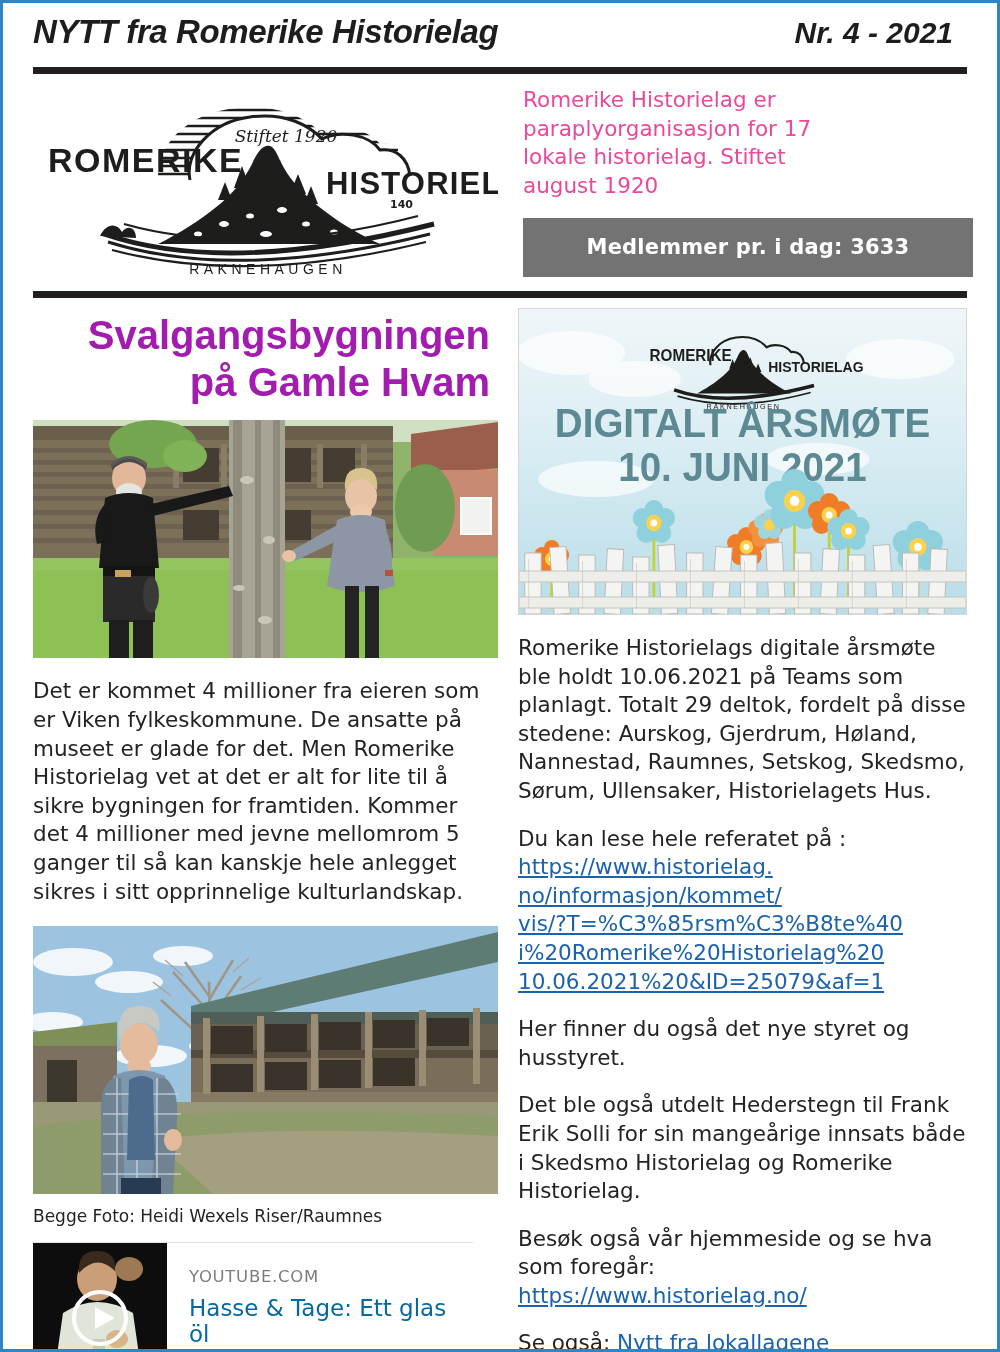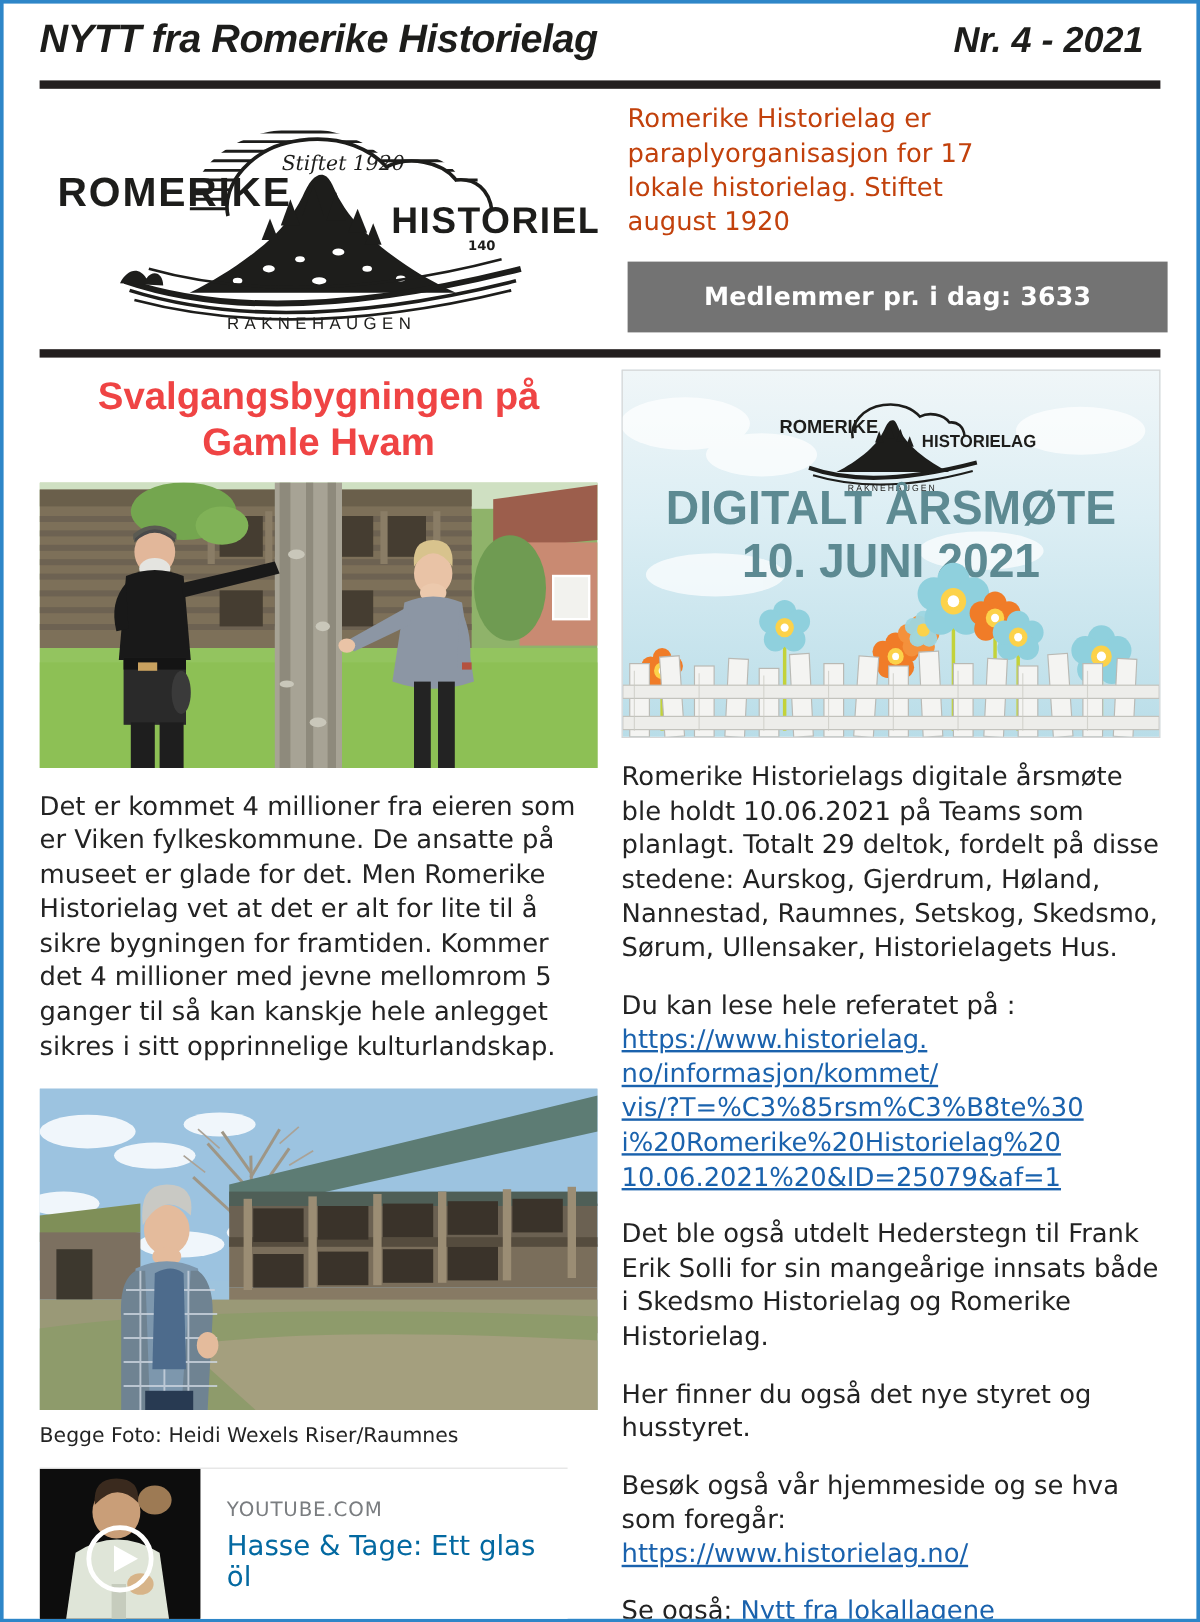--- a/index.html
+++ b/index.html
@@ -77,21 +77,21 @@
   }
   .logo-svg { display:block; }
   .blurb-cell {
     flex: 1 1 auto;
     padding-left: 20px;
     padding-top: 4px;
   }
   .blurb-text {
     font-size: 21.5px;
     line-height: 1.33;
-    color: #c2410c;
+    color: #ec4899;
     max-width: 330px;
   }
   .member-bar {
     margin-top: 18px;
     background: #737373;
     color: #ffffff;
     font-weight: bold;
     font-size: 21px;
     text-align: center;
     padding: 17px 6px 18px 6px;
@@ -109,26 +109,26 @@
   
   .columns {
     display: flex;
     margin: 0 8px;
     padding-top: 10px;
   }
   .col-left  { width: 465px; flex: 0 0 465px; }
   .col-right { flex: 1 1 auto; padding-left: 20px; }
 
   .article-title {
-    color: #ef4444;
+    color: #a21caf;
     font-family: "Liberation Sans", "DejaVu Sans", sans-serif;
     font-weight: bold;
-    font-size: 32px;
+    font-size: 40px;
     line-height: 1.18;
-    text-align: center;
+    text-align: right;
     margin: 4px 0 14px 0;
     padding: 0 8px;
   }
 
   .body-text {
     font-size: 21.5px;
     line-height: 1.33;
     color: #232323;
     margin: 0;
   }
@@ -723,28 +723,28 @@
         </svg>
       </div>
 
       <p class="body-text p-gap">Romerike Historielags digitale årsmøte ble holdt 10.06.2021 på Teams som planlagt. Totalt 29 deltok, fordelt på disse stedene: Aurskog, Gjerdrum, Høland, Nannestad, Raumnes, Setskog, Skedsmo, Sørum, Ullensaker, Historielagets Hus.</p>
 
       <p class="body-text p-gap">Du kan lese hele referatet på :</p>
 
       <p class="url-block">
         <a class="link" href="#">https://www.historielag.</a><br>
         <a class="link" href="#">no/informasjon/kommet/</a><br>
-        <a class="link" href="#">vis/?T=%C3%85rsm%C3%B8te%30</a><br>
+        <a class="link" href="#">vis/?T=%C3%85rsm%C3%B8te%40</a><br>
         <a class="link" href="#">i%20Romerike%20Historielag%20</a><br>
         <a class="link" href="#">10.06.2021%20&amp;ID=25079&amp;af=1</a>
       </p>
 
+      <p class="body-text p-gap">Her finner du også det nye styret og husstyret.</p>
+
       <p class="body-text p-gap">Det ble også utdelt Hederstegn til Frank Erik Solli for sin mangeårige innsats både i Skedsmo Historielag og Romerike Historielag.</p>
-
-      <p class="body-text p-gap">Her finner du også det nye styret og husstyret.</p>
 
       <p class="body-text p-gap">Besøk også vår hjemmeside og se hva som foregår:</p>
 
       <p class="url-block">
         <a class="link" href="#">https://www.historielag.no/</a>
       </p>
 
       <p class="body-text p-gap">
         <span>Se også:</span>
         <a class="link-inline" href="#">Nytt fra lokallagene</a>

